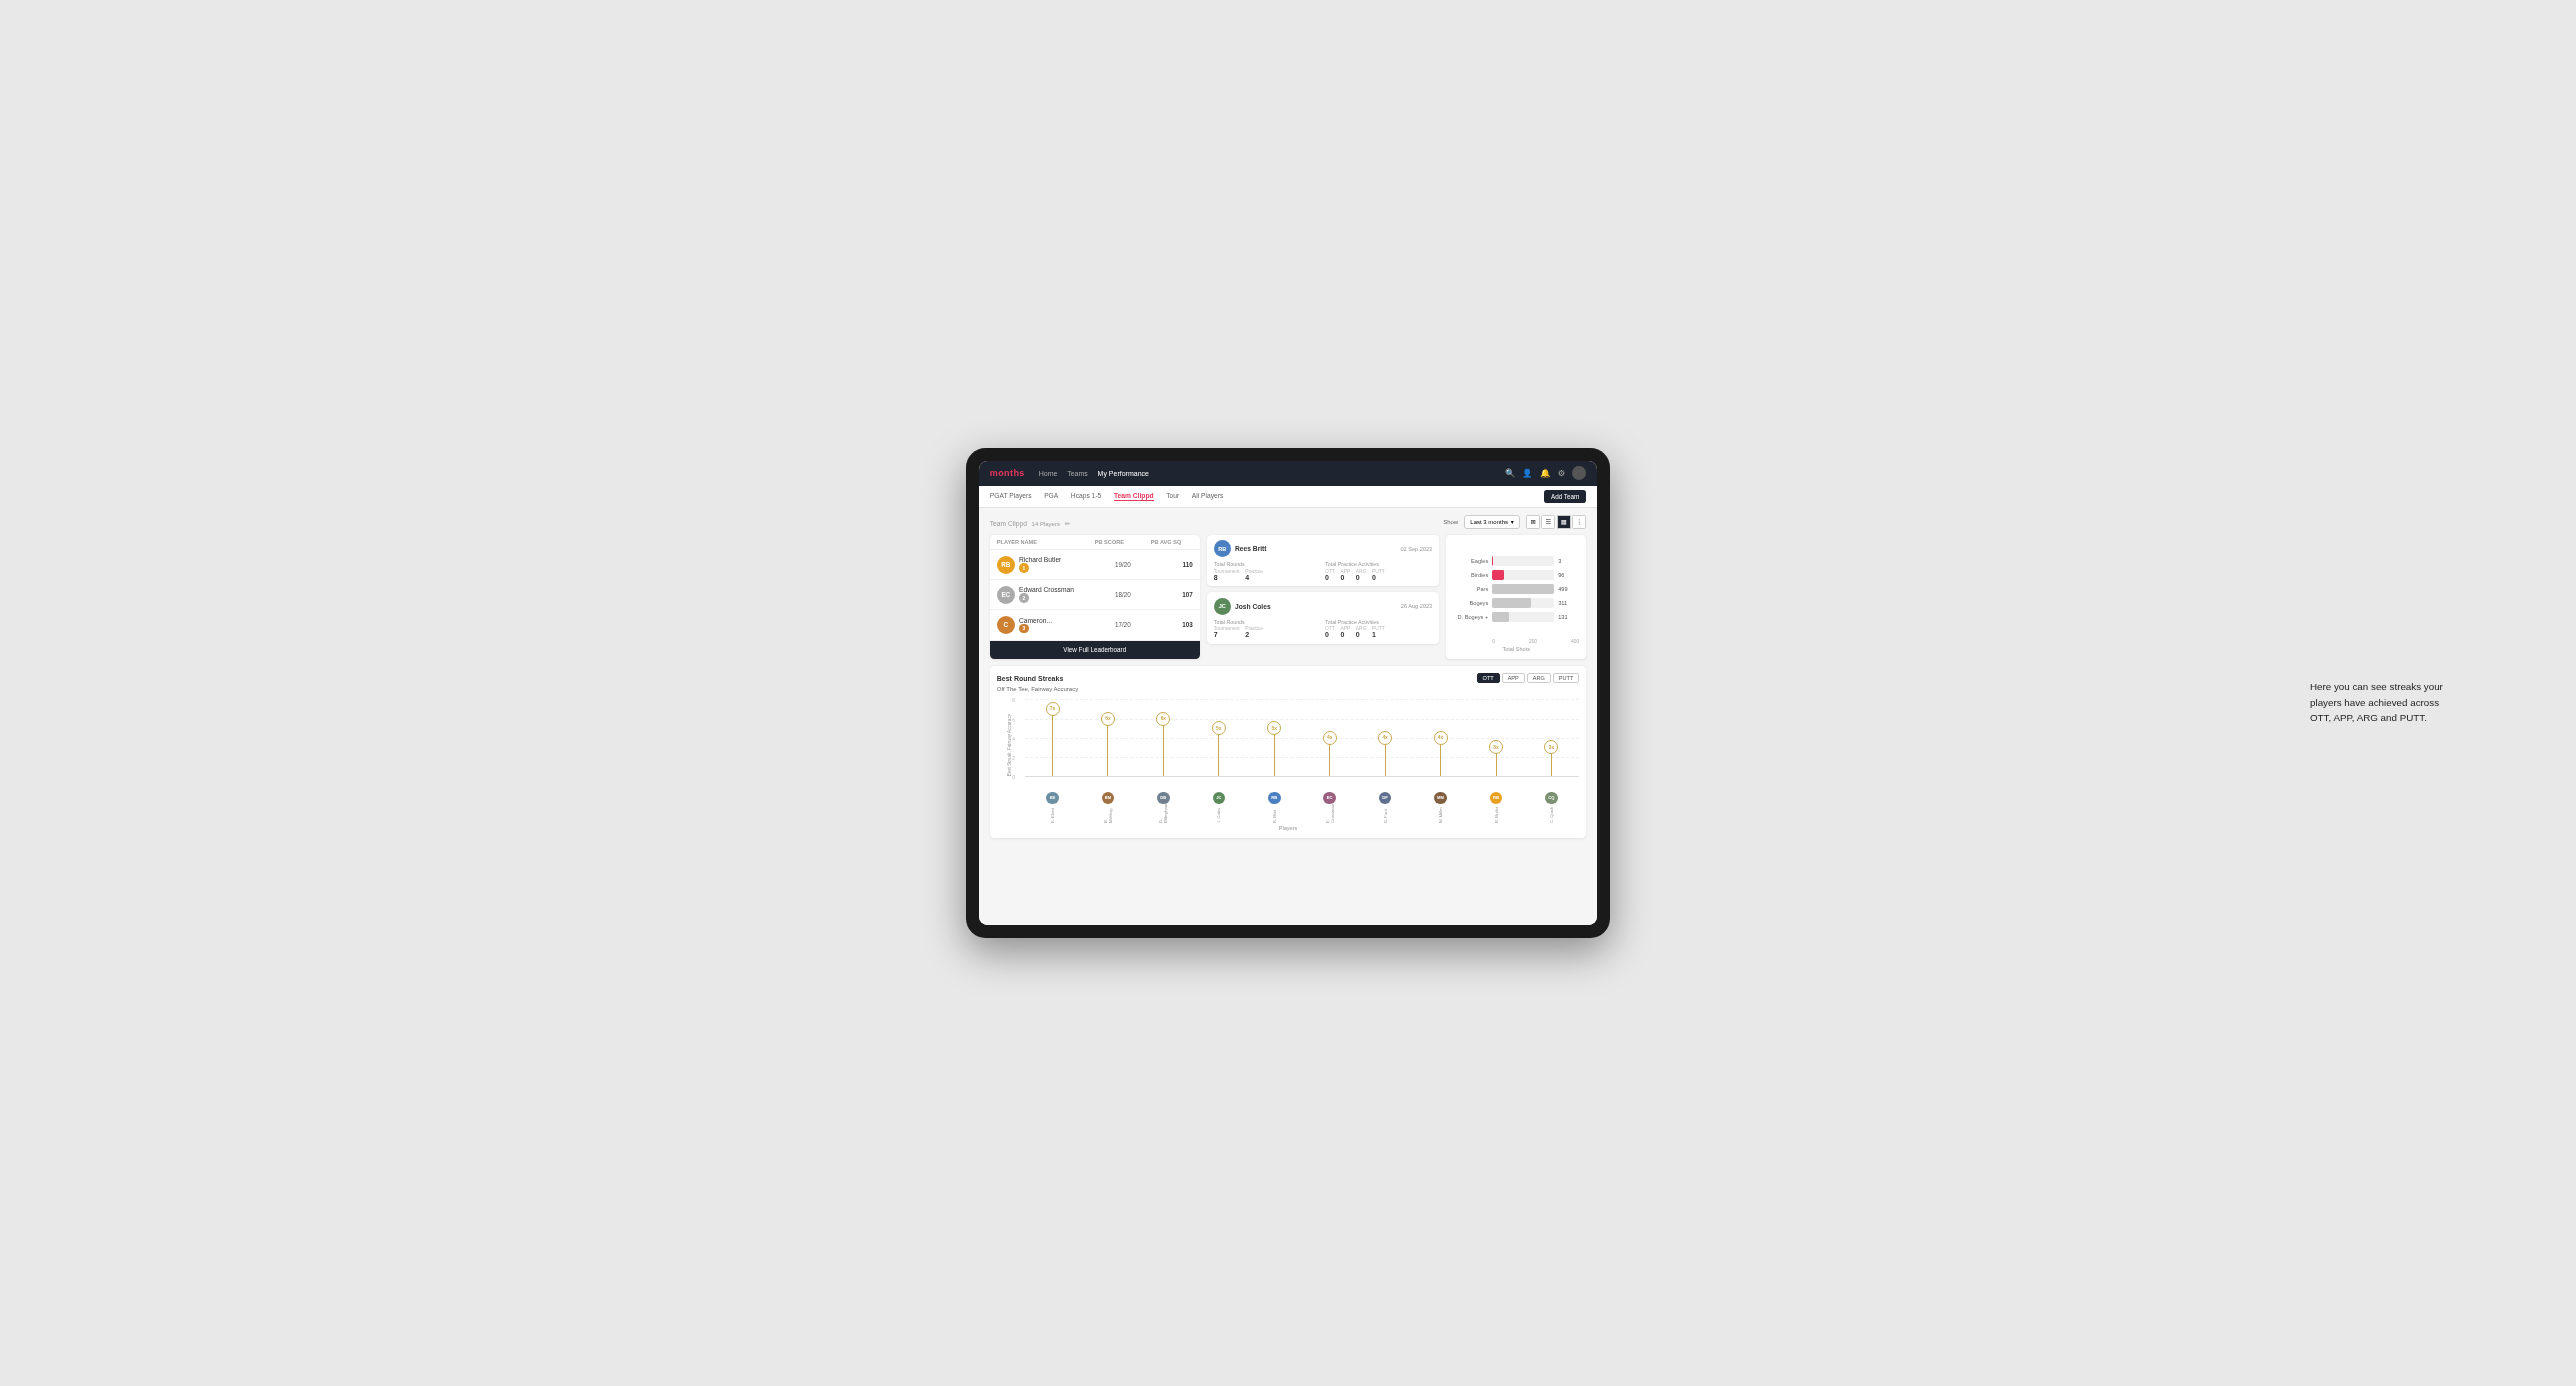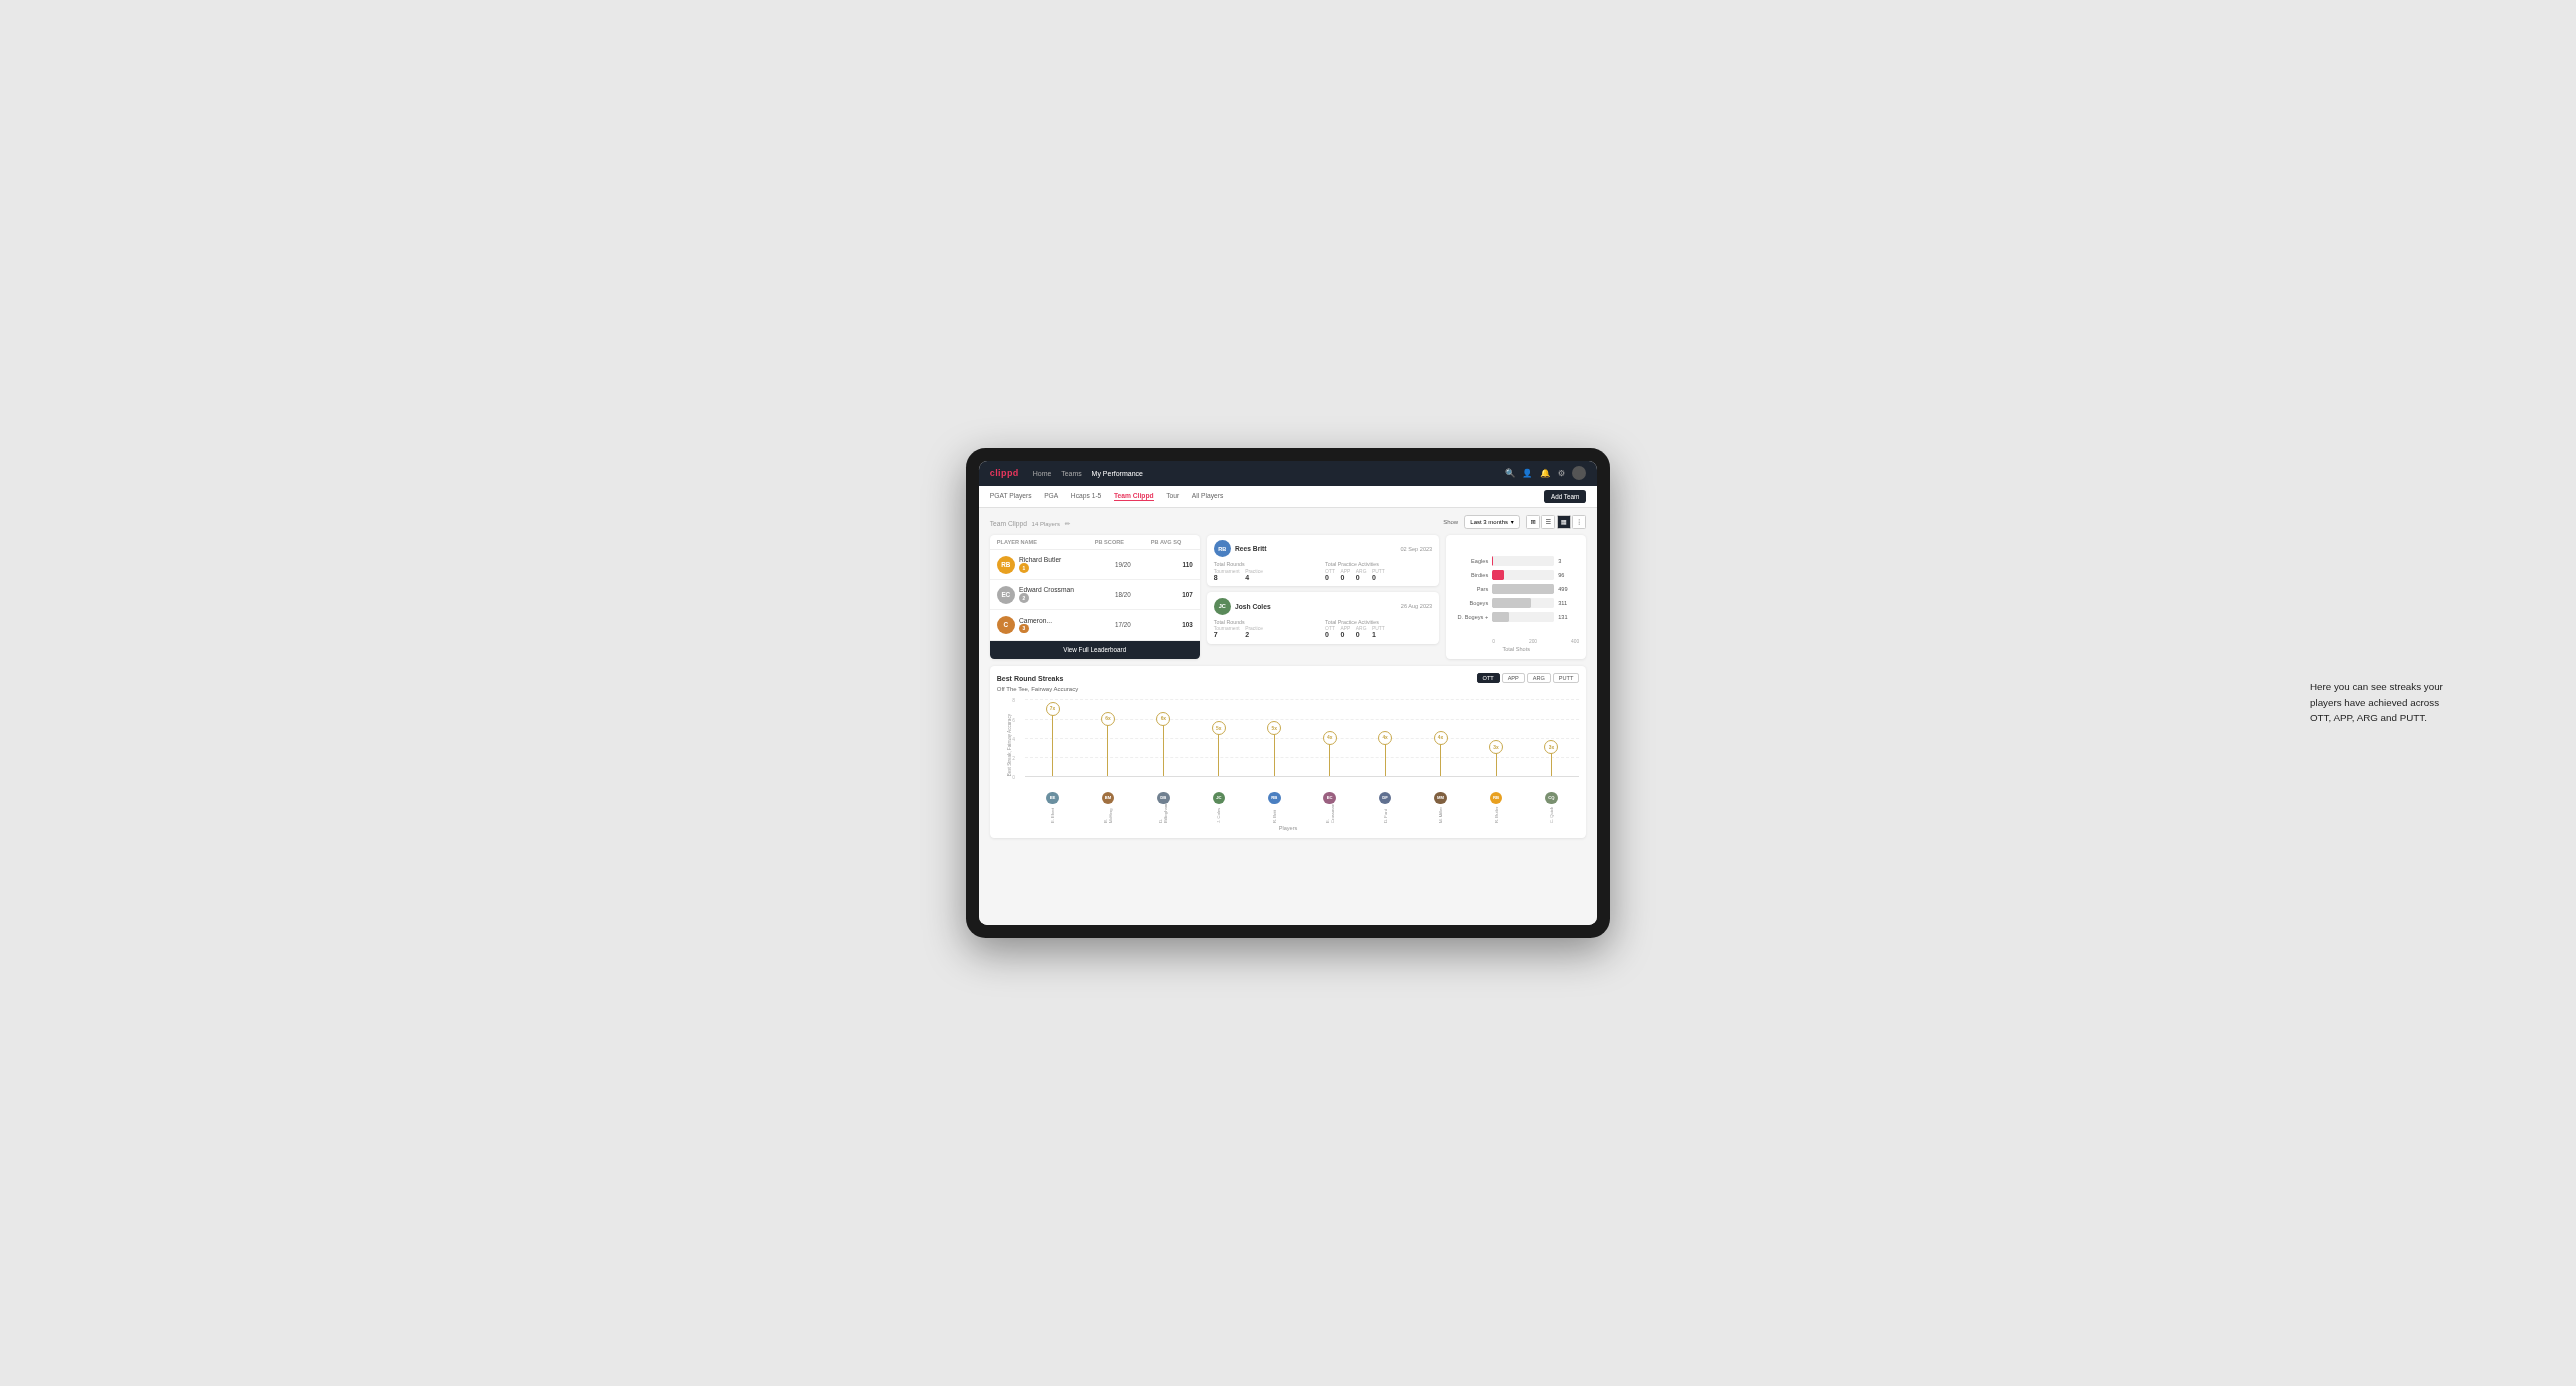--- a/index.html
+++ b/index.html
@@ -360,21 +360,21 @@
     }
     .filter-btn.active { background: #1e2530; color: #fff; border-color: #1e2530; }
   </style>
 </head>
 <body>
 
 <div class="tablet-outer">
   <div class="tablet-screen">
 
     <nav class="nav-bar">
-      <span class="nav-logo">clippd</span>
+      <span class="nav-logo">months</span>
       <div class="nav-links">
         <span class="nav-link">Home</span>
         <span class="nav-link">Teams</span>
         <span class="nav-link active">My Performance</span>
       </div>
       <div class="nav-right">
         <span class="nav-icon">🔍</span>
         <span class="nav-icon">👤</span>
         <span class="nav-icon">🔔</span>
         <span class="nav-icon">⚙</span>

